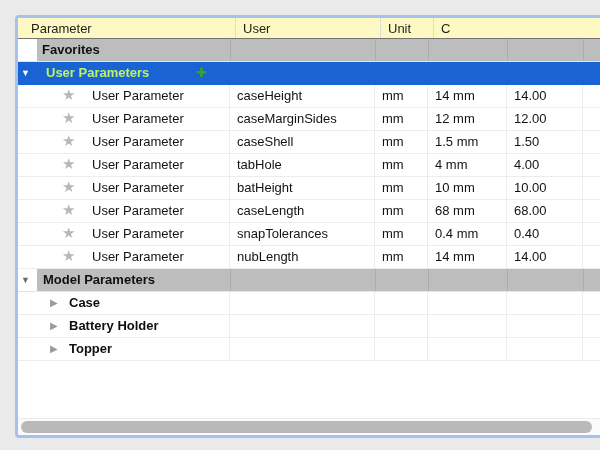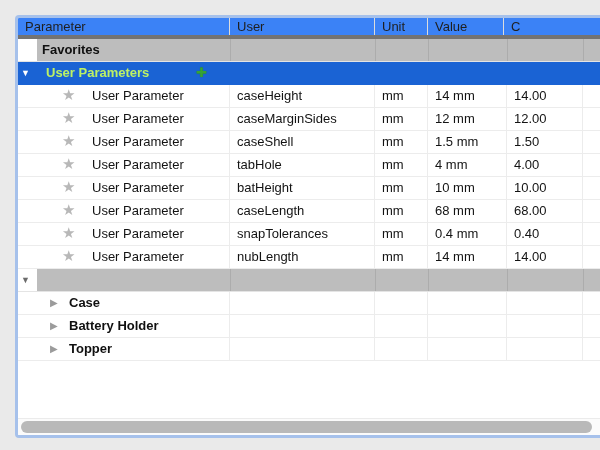--- a/index.html
+++ b/index.html
@@ -18,24 +18,25 @@
     border-bottom: 3px solid #a6c1eb;
     border-radius: 4px 0 0 4px;
     background: #ffffff;
     overflow: hidden;
     display: flex;
     flex-direction: column;
   }
   .grid-header {
     height: 21px;
     flex: 0 0 21px;
-    background: #3b82f6;
-    border-bottom: 4px solid #737373;
+    background: #fef9c3;
+    border-bottom: 1px solid #737373;
     display: flex;
     align-items: center;
+    padding-left: 6px;
   }
   .hcell {
     height: 100%;
     display: flex;
     align-items: center;
     padding-left: 7px;
     font-size: 13px;
     color: #1f1f1f;
     border-right: 1px solid #dcdcdc;
     white-space: nowrap;
@@ -152,23 +153,20 @@
 <div class="table-frame">
   <div class="grid-header">
       <div class="hcell" style="width: 212px;">
         <span>Parameter</span>
       </div>
       <div class="hcell" style="width: 145px;">
         <span>User</span>
       </div>
       <div class="hcell" style="width: 53px; text-align: right;">
         <span>Unit</span>
-      </div>
-      <div class="hcell" style="width: 76px;">
-        <span>Value</span>
       </div>
       <div class="hcell" style="width: 120px; flex: 1 1 0%;">
         <span>C</span>
       </div>
     </div>
   <div class="rows">
       <div class="row group">
         <div class="band">
           <div class="vsep" style="left: 193px;"></div>
           <div class="vsep" style="left: 338px;"></div>
@@ -193,20 +191,21 @@
       <div class="row"><div class="cell first" style="width: 212px;"><span class="star-icon">★</span><span class="param-label">User Parameter</span></div><div class="cell" style="width: 145px;">nubLength</div><div class="cell" style="width: 53px;">mm</div><div class="cell" style="width: 79px;">14 mm</div><div class="cell" style="width: 76px;">14.00</div><div class="cell last" style="width: 120px;"></div></div>
       <div class="row group">
         <div class="band">
           <div class="vsep" style="left: 193px;"></div>
           <div class="vsep" style="left: 338px;"></div>
           <div class="vsep" style="left: 391px;"></div>
           <div class="vsep" style="left: 470px;"></div>
           <div class="vsep" style="left: 546px;"></div>
         </div>
         <span class="expander down-gray" style="left: 3px;">▼</span>
+        <span class="group-label" style="left: 25px;">Model Parameters</span>
       </div>
       <div class="row"><div class="cell first" style="width: 212px;"><span class="expander right-gray" style="left: 32px;">▶</span><span class="sub-label">Case</span></div><div class="cell" style="width: 145px;"></div><div class="cell" style="width: 53px;"></div><div class="cell" style="width: 79px;"></div><div class="cell" style="width: 76px;"></div><div class="cell last" style="width: 120px;"></div></div>
       <div class="row"><div class="cell first" style="width: 212px;"><span class="expander right-gray" style="left: 32px;">▶</span><span class="sub-label">Battery Holder</span></div><div class="cell" style="width: 145px;"></div><div class="cell" style="width: 53px;"></div><div class="cell" style="width: 79px;"></div><div class="cell" style="width: 76px;"></div><div class="cell last" style="width: 120px;"></div></div>
       <div class="row"><div class="cell first" style="width: 212px;"><span class="expander right-gray" style="left: 32px;">▶</span><span class="sub-label">Topper</span></div><div class="cell" style="width: 145px;"></div><div class="cell" style="width: 53px;"></div><div class="cell" style="width: 79px;"></div><div class="cell" style="width: 76px;"></div><div class="cell last" style="width: 120px;"></div></div>
     </div>
   <div class="filler"></div>
   <div class="hscrollbar">
     <div class="hthumb"></div>
   </div>
 </div>

